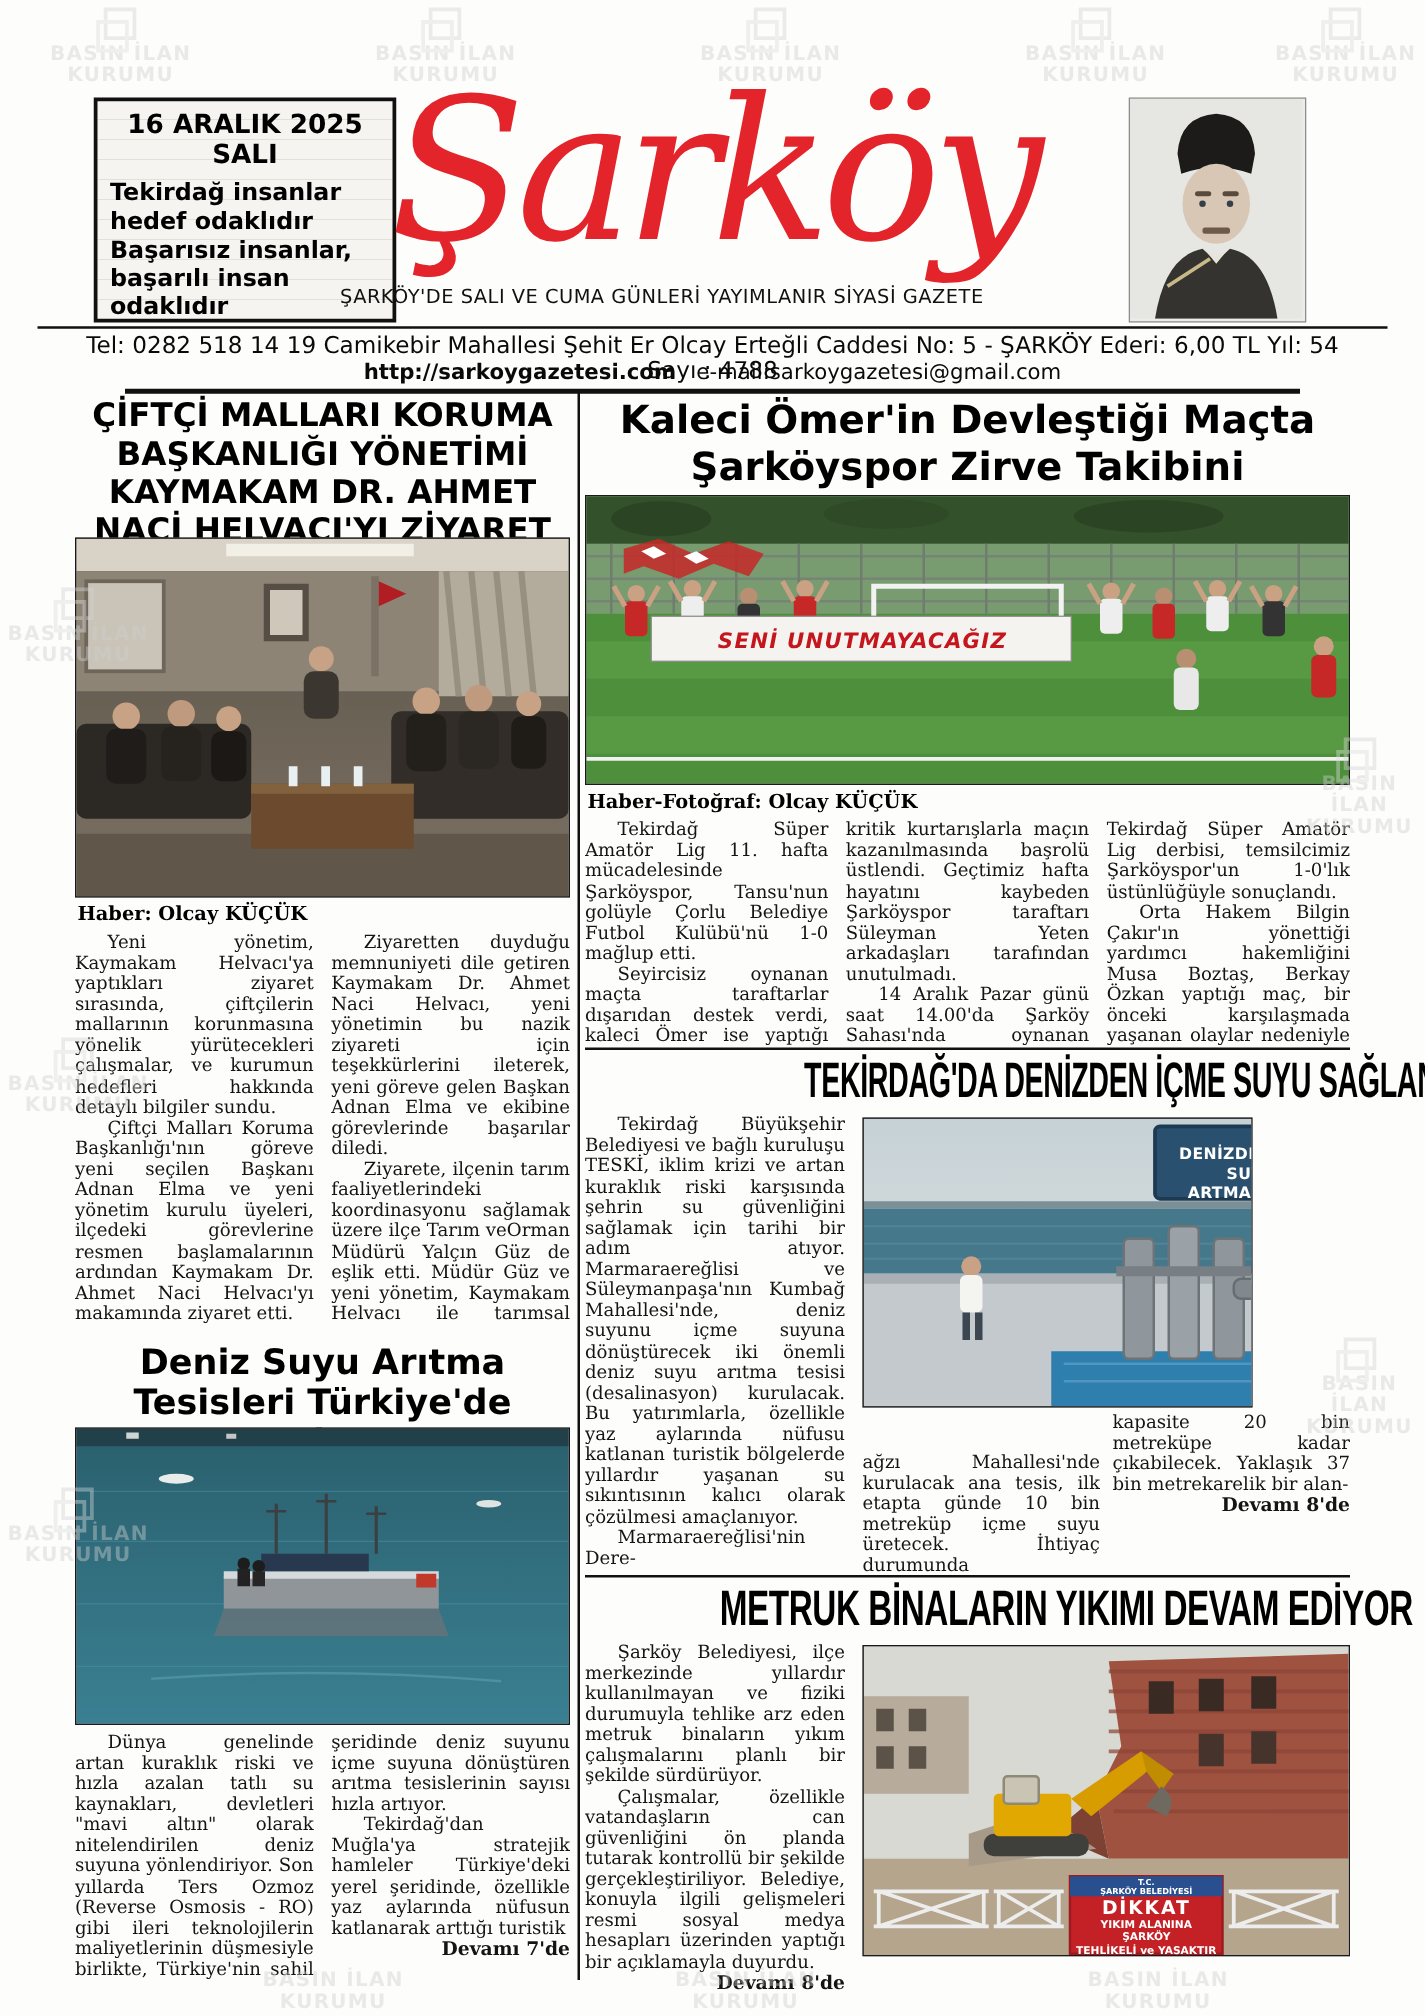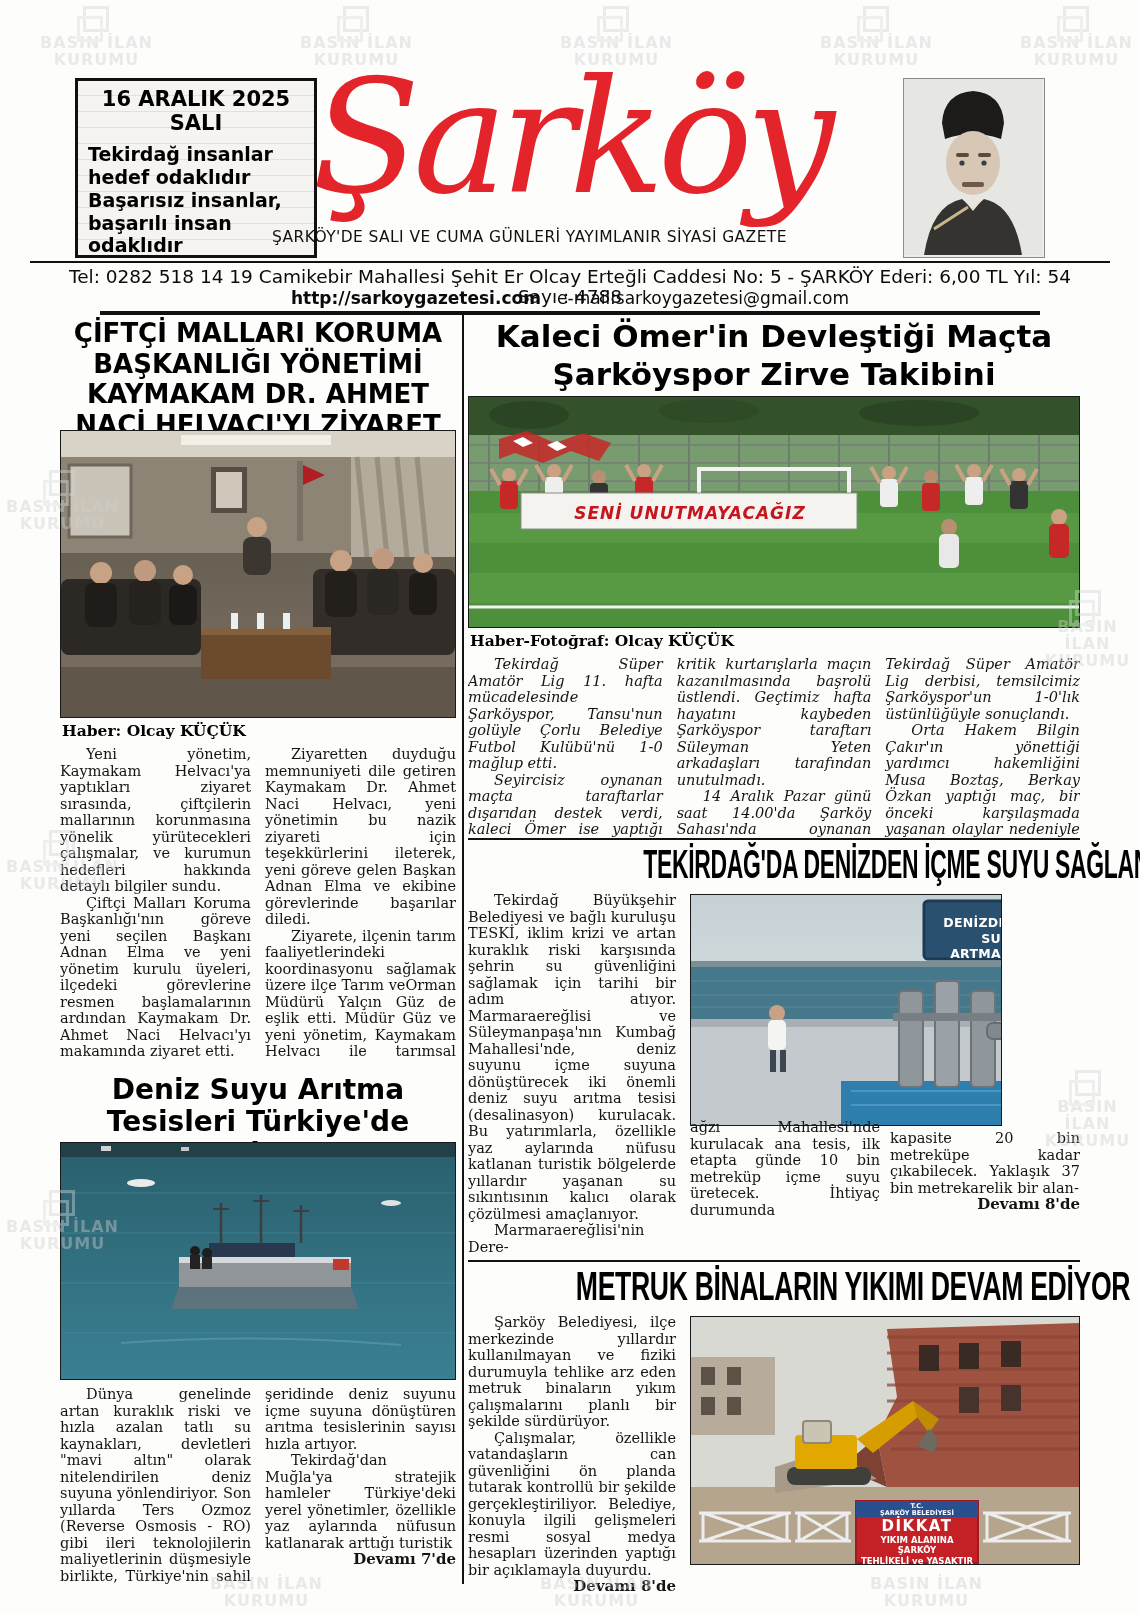--- a/index.html
+++ b/index.html
@@ -57,23 +57,23 @@
   
   .byline{font:bold 15.5px/1.2 "DejaVu Serif",serif;color:#000;}
   .byL{position:absolute;left:2px;top:404px;}
   .byS{position:absolute;left:2px;top:314px;}
   .body{font:14.5px/16.5px "DejaVu Serif",serif;text-align:justify;color:#141414;overflow:hidden;}
   .body p{margin:0;text-indent:26px;}
   .body p.ni{text-indent:0;}
   .body p.more{text-indent:0;text-align:right;font-weight:bold;font-size:15px;}
   .text1{position:absolute;left:0;top:428px;width:396px;height:326px;column-count:2;column-gap:14px;}
   .text2{position:absolute;left:0;top:1068px;width:396px;height:200px;column-count:2;column-gap:14px;}
-  .textS{position:absolute;left:0;top:338px;width:612px;height:182px;column-count:3;column-gap:14px;font-style:italic;}
+  .textS{position:absolute;left:0;top:338px;width:612px;height:182px;column-count:3;column-gap:14px;}
   .waterC1{position:absolute;left:0;top:574px;width:208px;height:372px;}
-  .waterC2{position:absolute;left:222px;top:801px;width:190px;height:132px;}
+  .waterC2{position:absolute;left:222px;top:844px;width:190px;height:132px;}
   .waterC3{position:absolute;left:422px;top:812px;width:190px;height:132px;}
   .metrukC1{position:absolute;left:0;top:996px;width:208px;height:284px;}
   
   .ov{position:absolute;z-index:3;text-align:center;}
   .banner-txt{left:56px;top:100px;width:330px;height:32px;font:bold italic 17px/32px "DejaVu Sans",sans-serif;
               color:#c4161c;letter-spacing:1px;}
   .sign-w{left:237px;top:10px;width:146px;height:54px;color:#fff;font:bold 12.5px/1.25 "DejaVu Sans",sans-serif;
           padding-top:10px;box-sizing:border-box;letter-spacing:.3px;}
   .sign-d{left:167px;top:186px;width:118px;height:60px;color:#fff;font:bold 8px/1.2 "DejaVu Sans",sans-serif;}
   .sign-d .tc{font-size:6.5px;line-height:1.1;}
@@ -222,21 +222,21 @@
           <circle cx="146" cy="110" r="5" fill="#1d1d1d"></circle>
             <rect x="141" y="114" width="10" height="12" fill="#262626"></rect>
           <rect x="272" y="116" width="16" height="11" fill="#c0392b"></rect>
           <path d="M118 144 L110 166 H298 L290 144 Z" fill="#6f7478" opacity=".7"></path>
           <path d="M60 200 Q197 190 340 202" stroke="#58a0b0" stroke-width="2" fill="none" opacity=".6"></path>
         </svg>
       </div>
 
       <div class="body text2">
         <p>Dünya genelinde artan kuraklık riski ve hızla azalan tatlı su kaynakları, devletleri "mavi altın" olarak nitelendirilen deniz suyuna yönlendiriyor. Son yıllarda Ters Ozmoz (Reverse Osmosis - RO) gibi ileri teknolojilerin maliyetlerinin düşmesiyle birlikte, Türkiye'nin sahil şeridinde deniz suyunu içme suyuna dönüştüren arıtma tesislerinin sayısı hızla artıyor.</p>
-        <p>Tekirdağ'dan Muğla'ya stratejik hamleler Türkiye'deki yerel yönetimler, özellikle yaz aylarında nüfusun katlanarak arttığı turistik</p>
+        <p>Tekirdağ'dan Muğla'ya stratejik hamleler Türkiye'deki yerel şeridinde, özellikle yaz aylarında nüfusun katlanarak arttığı turistik</p>
         <p class="more">Devamı 7'de</p>
       </div>
     </div>
 
     <div class="colR">
       <div class="hl hlS">Kaleci Ömer'in Devleştiği Maçta Şarköyspor Zirve Takibini Sürdürdü</div>
 
       <div class="photo photo3">
         <svg width="610" height="230" viewBox="0 0 610 230">
           <rect width="610" height="230" fill="#4e8f3c"></rect>

